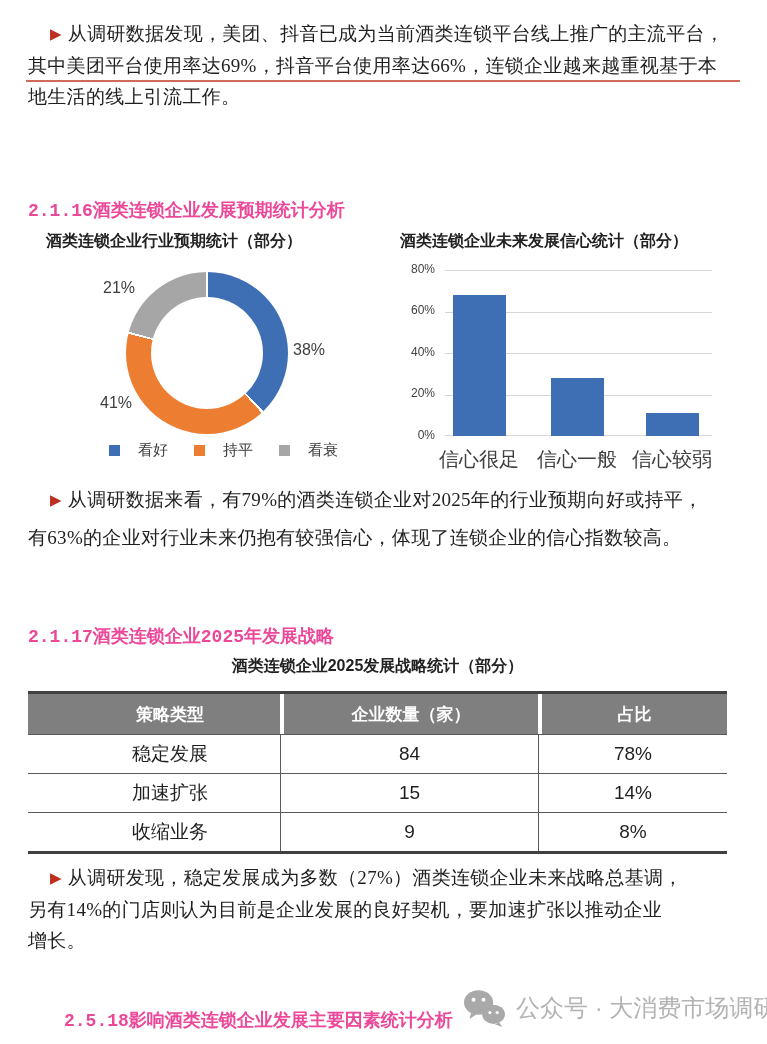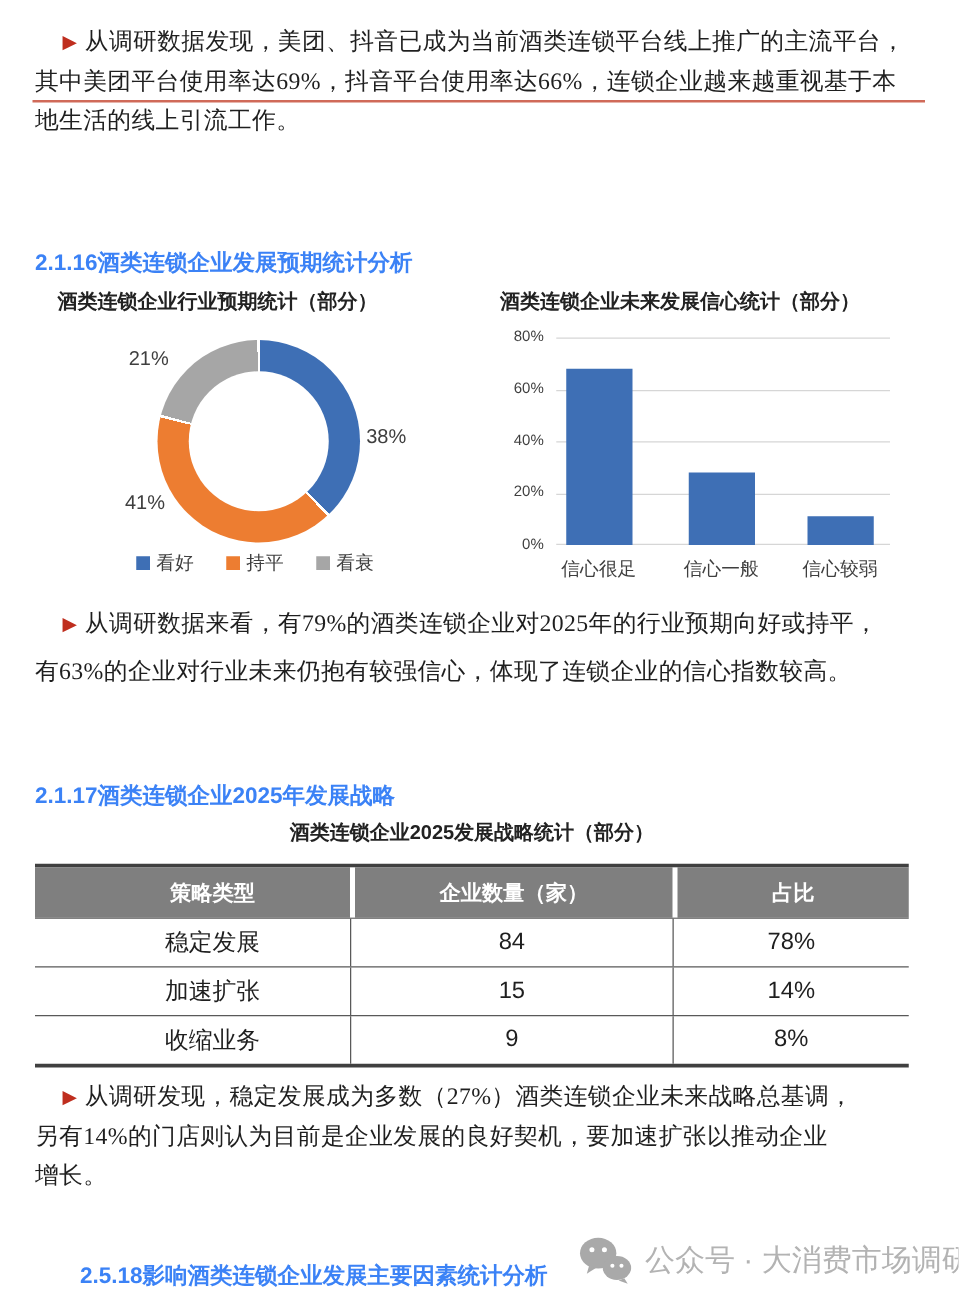--- a/index.html
+++ b/index.html
@@ -5,41 +5,41 @@
   html,body{margin:0;padding:0;background:#fff;}
   .page{position:relative;width:767px;height:1044px;background:#ffffff;overflow:hidden;
         font-family:"Liberation Serif",serif;color:#262626;}
   
   .para{position:absolute;left:28px;width:714px;font-size:19px;line-height:31px;
         color:#1f1f1f;letter-spacing:0.3px;}
   .para .pline{white-space:nowrap;}
   .bullet{color:#bf2e1e;font-size:15px;margin:0 6px 0 22px;vertical-align:1px;}
   .red-underline{position:absolute;height:2px;background:#c8503c;opacity:.85;}
   
-  .heading{position:absolute;font-family:Liberation Sans, sans-serif;font-weight:bold;
-           font-size:18px;color:#3b82f6;white-space:nowrap;}
+  .heading{position:absolute;font-family:Liberation Mono, monospace;font-weight:bold;
+           font-size:18px;color:#ec4899;white-space:nowrap;}
   .chart-title{position:absolute;font-family:"Liberation Sans",sans-serif;font-weight:bold;
                font-size:16px;color:#222;white-space:nowrap;}
   
   .donut-wrap{position:absolute;left:45px;top:255px;width:335px;height:215px;}
   .donut-ring{position:absolute;left:81px;top:17px;width:162px;height:162px;border-radius:50%;}
   .donut-hole{position:absolute;left:25px;top:25px;width:112px;height:112px;border-radius:50%;background:#fff;}
   .donut-label{position:absolute;font-family:"Liberation Sans",sans-serif;font-size:16px;color:#3f3f3f;}
   .legend{position:absolute;left:64px;top:186px;display:flex;gap:26px;align-items:center;
           font-family:"Liberation Sans",sans-serif;font-size:15px;color:#404040;}
-  .legend-item{display:flex;align-items:center;gap:5px;}
+  .legend-item{display:flex;align-items:center;gap:18px;}
   .legend-swatch{width:11px;height:11px;display:inline-block;}
   
   .barchart{position:absolute;left:400px;top:258px;width:360px;height:212px;
             font-family:"Liberation Sans",sans-serif;color:#3f3f3f;}
   .plot{position:absolute;left:45px;top:12px;width:267px;height:166px;}
   .gridline{position:absolute;left:0;width:100%;height:1px;background:#d6d6d6;}
   .ytick{position:absolute;right:325px;width:40px;text-align:right;font-size:12px;color:#3f3f3f;}
   .bar{position:absolute;bottom:0;width:53px;background:#3e6fb5;}
-  .xcat{position:absolute;top:188px;width:90px;text-align:center;font-size:15px;color:#3f3f3f;white-space:nowrap;}
+  .xcat{position:absolute;top:188px;width:90px;text-align:center;font-size:20px;color:#3f3f3f;white-space:nowrap;}
   
   .stats-table{position:absolute;left:28px;top:691px;width:699px;
                font-family:"Liberation Sans",sans-serif;
                border-top:3px solid #404040;border-bottom:3px solid #404040;}
   .trow{display:flex;padding-left:32px;}
   .thead{background:#7f7f7f;}
   .thead .tcell{color:#fff;font-weight:bold;font-size:17px;height:40px;border-left:4px solid #fff;}
   .thead .tcell:first-child{border-left:none;}
   .tbody-row{border-top:1.5px solid #595959;}
   .tbody-row .tcell{color:#1f1f1f;font-size:19px;height:38px;border-left:1.5px solid #595959;}

